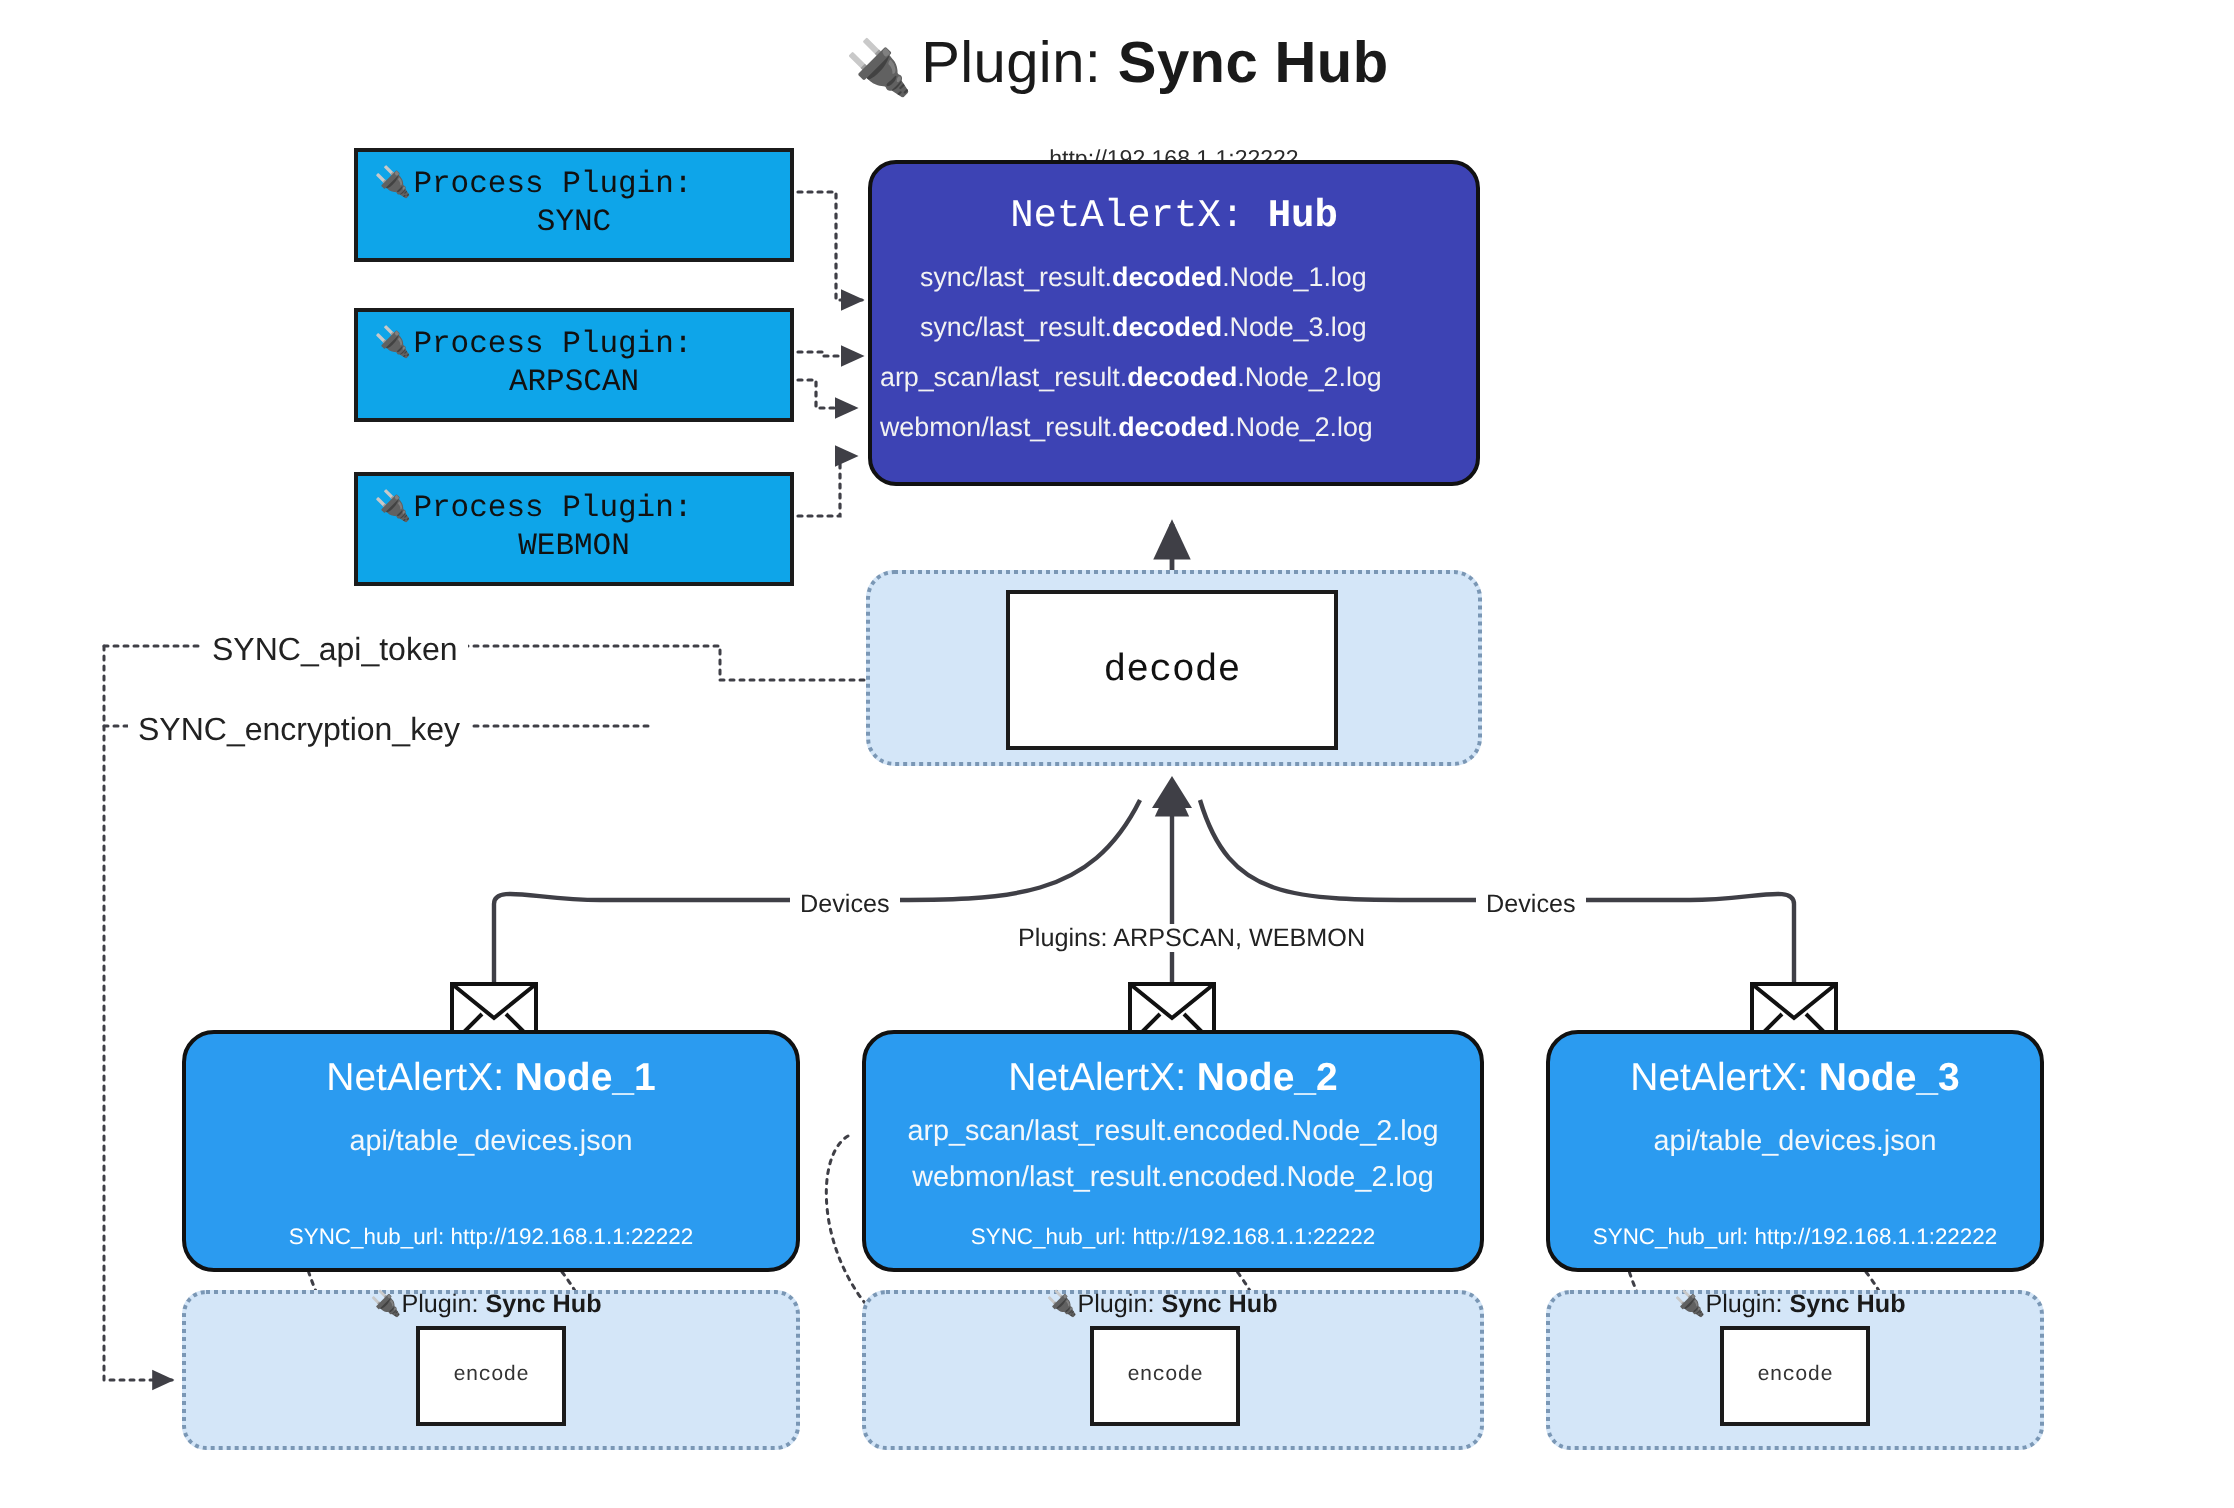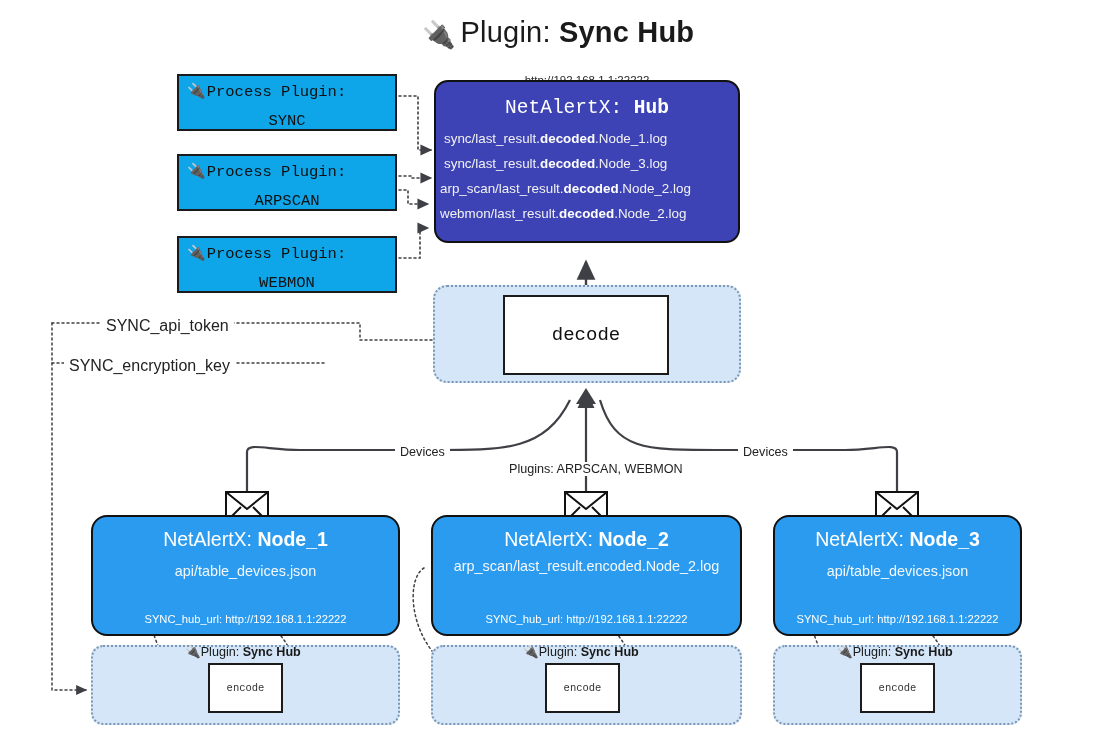--- a/index.html
+++ b/index.html
@@ -38,33 +38,33 @@
     color:#ffffff;
   }
   #hub .hub-title{
     font-family:"Liberation Mono", monospace;
     font-size:19.5px;text-align:center;margin-top:15px;white-space:nowrap;
   }
   #hub .hub-title b{font-weight:bold;}
   #hub ul{list-style:none;margin:0;padding:0;margin-top:7px;}
   #hub li{
     font-size:13.4px;line-height:25px;color:#f2f2f2;white-space:nowrap;
-    padding-left:8px;
+    padding-left:24px;
   }
   #hub li.wide{font-size:13.4px;padding-left:4px;}
   #hub li b{font-weight:bold;color:#ffffff;}
 
   
   .pbox{
     width:220px;height:57px;background:#0ea5e9;border:2.5px solid #1b1b1b;
     font-family:"Liberation Mono", monospace;color:#111;
   }
   .pbox .l1{font-size:15.5px;margin-top:6px;padding-left:8px;white-space:nowrap;}
   .pbox .l1 .plug{font-family:"Liberation Sans",sans-serif;font-size:15px;margin-right:1px;}
-  .pbox .l2{font-size:15.5px;text-align:center;margin-top:11px;}
+  .pbox .l2{font-size:15.5px;text-align:center;margin-top:1px;}
 
   #pbox1{left:177px;top:74px;}
   #pbox2{left:177px;top:154px;}
   #pbox3{left:177px;top:236px;}
 
   
   #decode-wrap{
     left:433px;top:285px;width:308px;height:98px;
     background:#d4e6f8;border:2px dotted #7a97b5;border-radius:14px;
   }
@@ -250,20 +250,21 @@
 
   <div class="node nbox" id="node1">
     <div class="n-title"><span>NetAlertX: </span><b>Node_1</b></div>
     <div class="n-line">api/table_devices.json</div>
     <div class="n-foot">SYNC_hub_url: http://192.168.1.1:22222</div>
   </div>
 
   <div class="node nbox" id="node2">
     <div class="n-title"><span>NetAlertX: </span><b>Node_2</b></div>
     <div class="n-line tight">arp_scan/last_result.encoded.Node_2.log</div>
+    <div class="n-line tight">webmon/last_result.encoded.Node_2.log</div>
     <div class="n-foot">SYNC_hub_url: http://192.168.1.1:22222</div>
   </div>
 
   <div class="node nbox" id="node3">
     <div class="n-title"><span>NetAlertX: </span><b>Node_3</b></div>
     <div class="n-line">api/table_devices.json</div>
     <div class="n-foot">SYNC_hub_url: http://192.168.1.1:22222</div>
   </div>
 
   <div class="node ewrap" id="ewrap1"></div>

